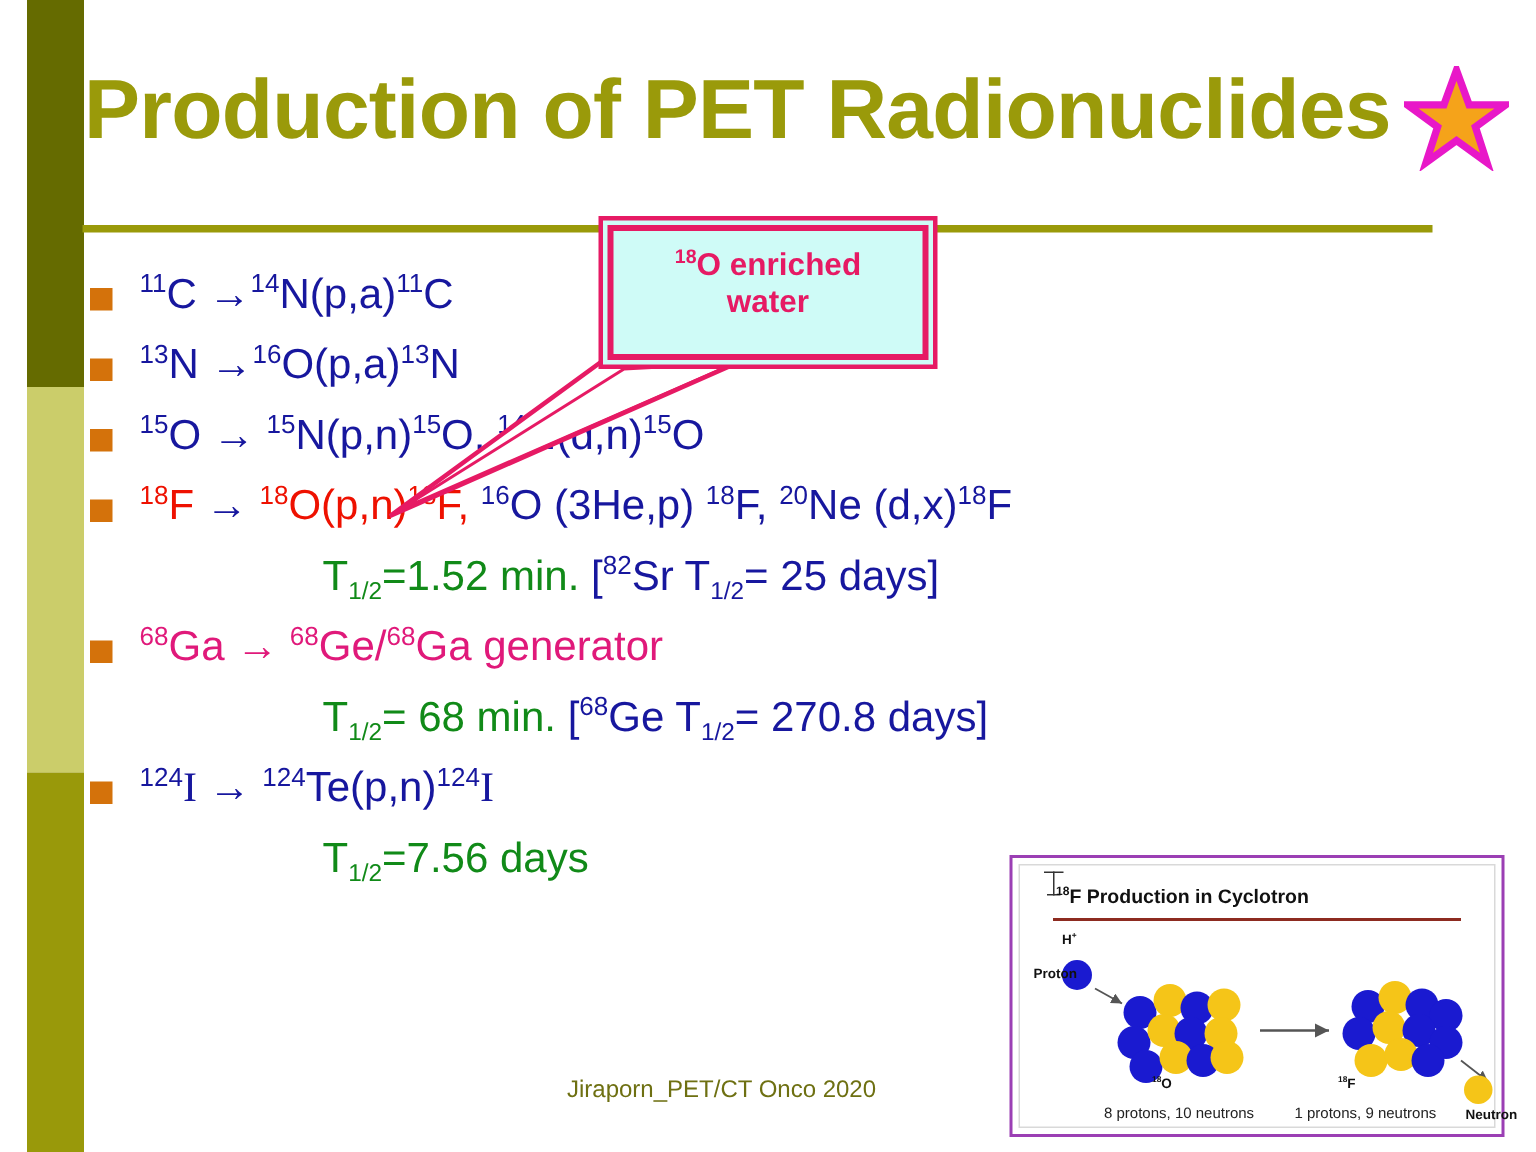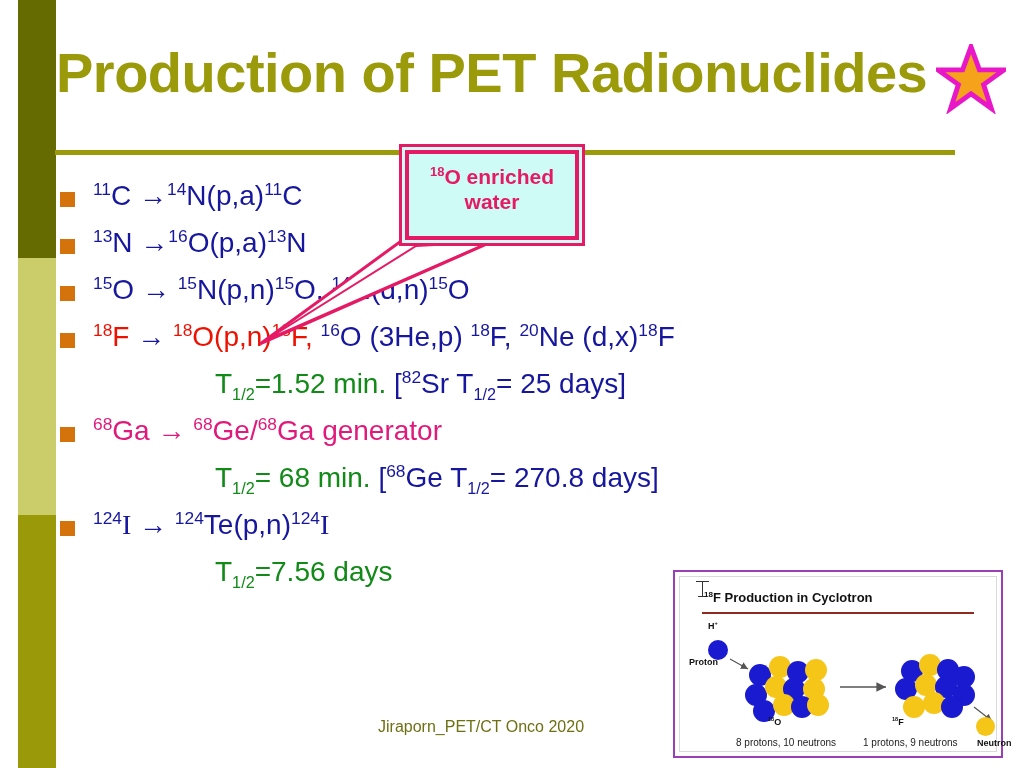--- a/index.html
+++ b/index.html
@@ -44,21 +44,21 @@
   sub{font-size:0.58em;vertical-align:sub;line-height:0;}
   .blue{color:#17179e;}
   .red{color:#ee1100;}
   .mag{color:#cc1f8e;}
   .pink{color:#e0197a;}
   .green{color:#118a18;}
   .serif-i{font-family:"Liberation Serif","DejaVu Serif",serif;}
 
   
   .callout{
-    position:absolute;left:405px;top:150px;width:174px;height:90px;
+    position:absolute;left:405px;top:150px;width:214px;height:90px;
     background:#cffbf7;border:4px solid #e61a64;box-sizing:border-box;
     box-shadow:0 0 0 3px #cffbf7, 0 0 0 6px #e61a64;
   }
   .callout-text{
     position:absolute;left:0;right:0;top:11px;text-align:center;
     font-size:21px;font-weight:bold;color:#e61a64;line-height:1.18;
   }
   .callout-tail{position:absolute;left:240px;top:232px;width:270px;height:120px;}
 
   
@@ -206,21 +206,21 @@
           <circle cx="254" cy="88" r="11" fill="#f5c518"></circle>
           <circle cx="272" cy="92" r="11" fill="#1a1ad0"></circle>
         </g>
 
         <line x1="294" y1="92" x2="312" y2="106" stroke="#555" stroke-width="1.2" marker-end="url(#ah)"></line>
       </svg>
 
       <div class="nuc gold-n" style="left:296px;top:140px;width:19px;height:19px;"></div>
 
       <div class="fl" style="left:28px;top:44px;"><span>H</span><sup>+</sup></div>
-      <div class="fl" style="left:9px;top:80px;">Proton</div>
+      <div class="fl" style="left:9px;top:67px;">Proton</div>
       <div class="fl" style="left:297px;top:161px;">Neutron</div>
       <div class="fl" style="left:88px;top:140px;"><sup>18</sup><span>O</span></div>
       <div class="fl-small" style="left:56px;top:160px;">8 protons, 10 neutrons</div>
       <div class="fl" style="left:212px;top:140px;"><sup>18</sup><span>F</span></div>
       <div class="fl-small" style="left:183px;top:160px;">1 protons, 9 neutrons</div>
     </div>
   </div>
 
 </div>
 

